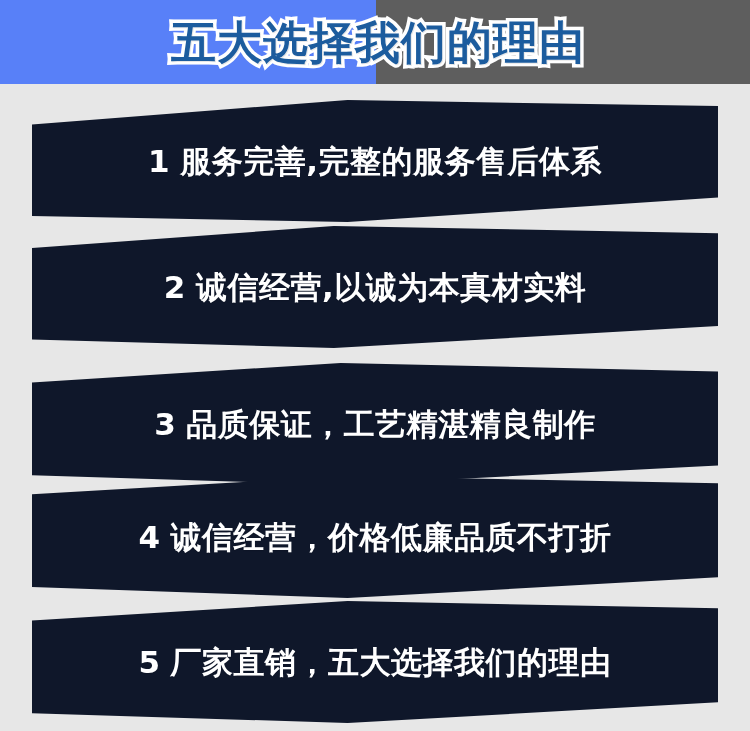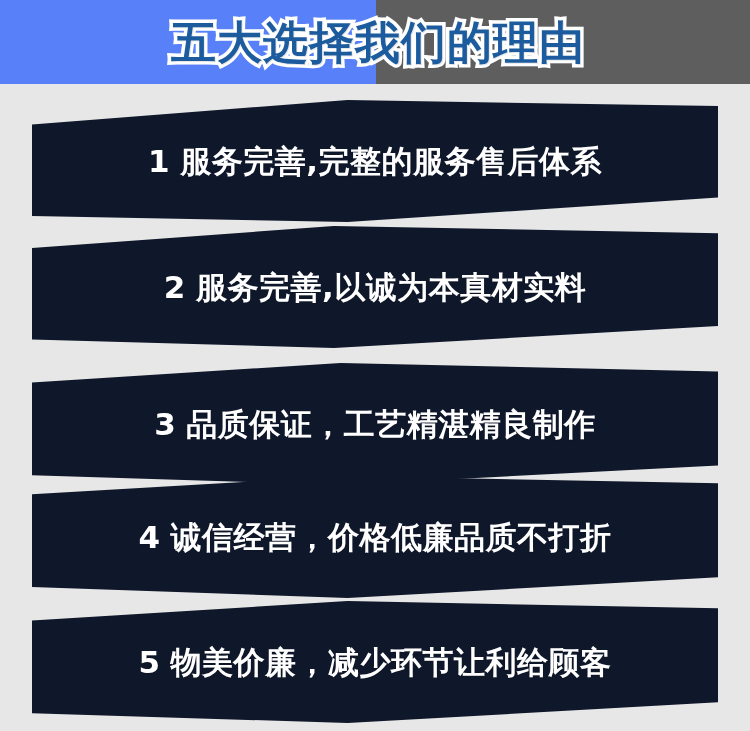--- a/index.html
+++ b/index.html
@@ -136,35 +136,35 @@
 <div id="banner-stack">
 
   <div class="banner-row" id="banner-row-1">
     <div class="banner-shape" id="banner-shape-1">
       <div class="banner-text"><span class="banner-num">1</span><span>服务完善,完整的服务售后体系</span></div>
     </div>
   </div>
 
   <div class="banner-row" id="banner-row-2">
     <div class="banner-shape" id="banner-shape-2">
-      <div class="banner-text"><span class="banner-num">2</span><span>服务完善,以诚为本真材实料</span></div>
+      <div class="banner-text"><span class="banner-num">2</span><span>诚信经营,以诚为本真材实料</span></div>
     </div>
   </div>
 
   <div class="banner-row" id="banner-row-3">
     <div class="banner-shape" id="banner-shape-3">
       <div class="banner-text"><span class="banner-num">3</span><span>品质保证，工艺精湛精良制作</span></div>
     </div>
   </div>
 
   <div class="banner-row" id="banner-row-4">
     <div class="banner-shape" id="banner-shape-4">
       <div class="banner-text"><span class="banner-num">4</span><span>诚信经营，价格低廉品质不打折</span></div>
     </div>
   </div>
 
   <div class="banner-row" id="banner-row-5">
     <div class="banner-shape" id="banner-shape-5">
-      <div class="banner-text"><span class="banner-num">5</span><span>物美价廉，减少环节让利给顾客</span></div>
+      <div class="banner-text"><span class="banner-num">5</span><span>厂家直销，五大选择我们的理由</span></div>
     </div>
   </div>
 
 </div>
 
 </body></html>

